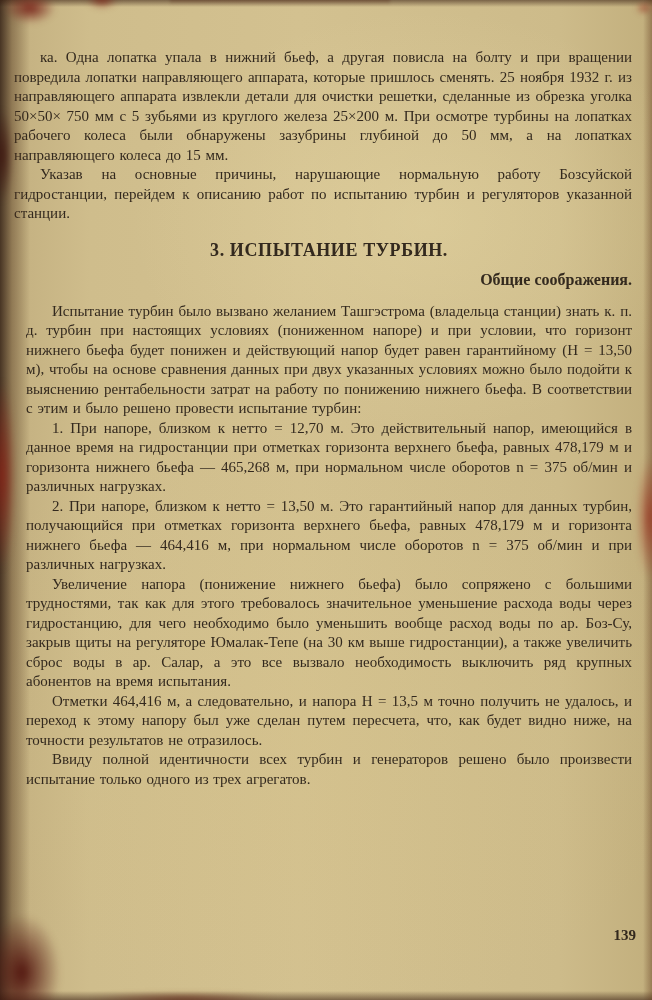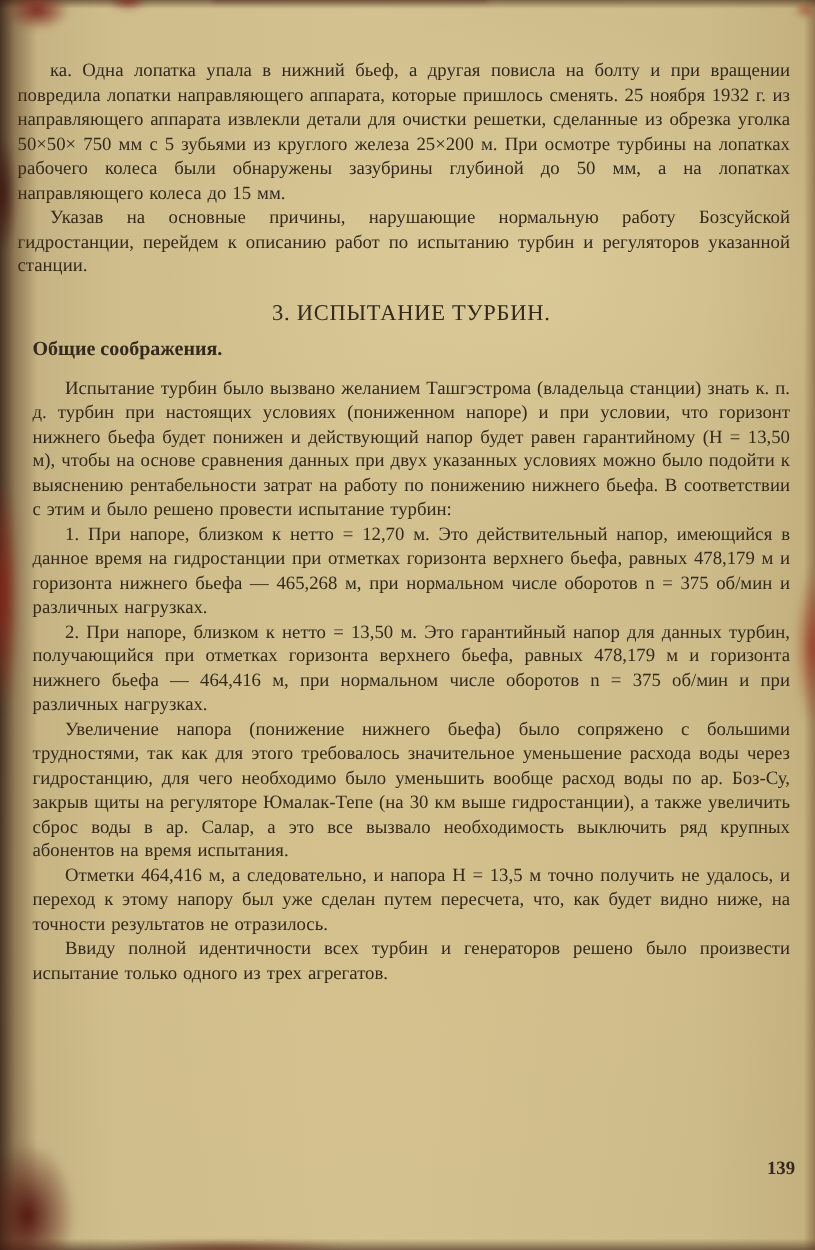--- a/index.html
+++ b/index.html
@@ -39,30 +39,30 @@
     word-spacing: 1px;
   }
 
   .top-block {
     margin-left: -12px; 
   }
 
   .section-heading {
     margin: 16px 0 10px 0;
     font-size: 18px;
-    font-weight: normal;
+    font-weight: bold;
     text-align: center;
     letter-spacing: .6px;
   }
 
   .section-subheading {
     margin: 0 0 13px 0;
     font-size: 16px;
     font-weight: bold;
-    text-align: left;
+    text-align: right;
   }
 
   .page-number {
     position: absolute;
     right: 16px;
     bottom: 56px;
     font-size: 15px;
     font-weight: bold;
     z-index: 2;
     margin-top: 24px;

